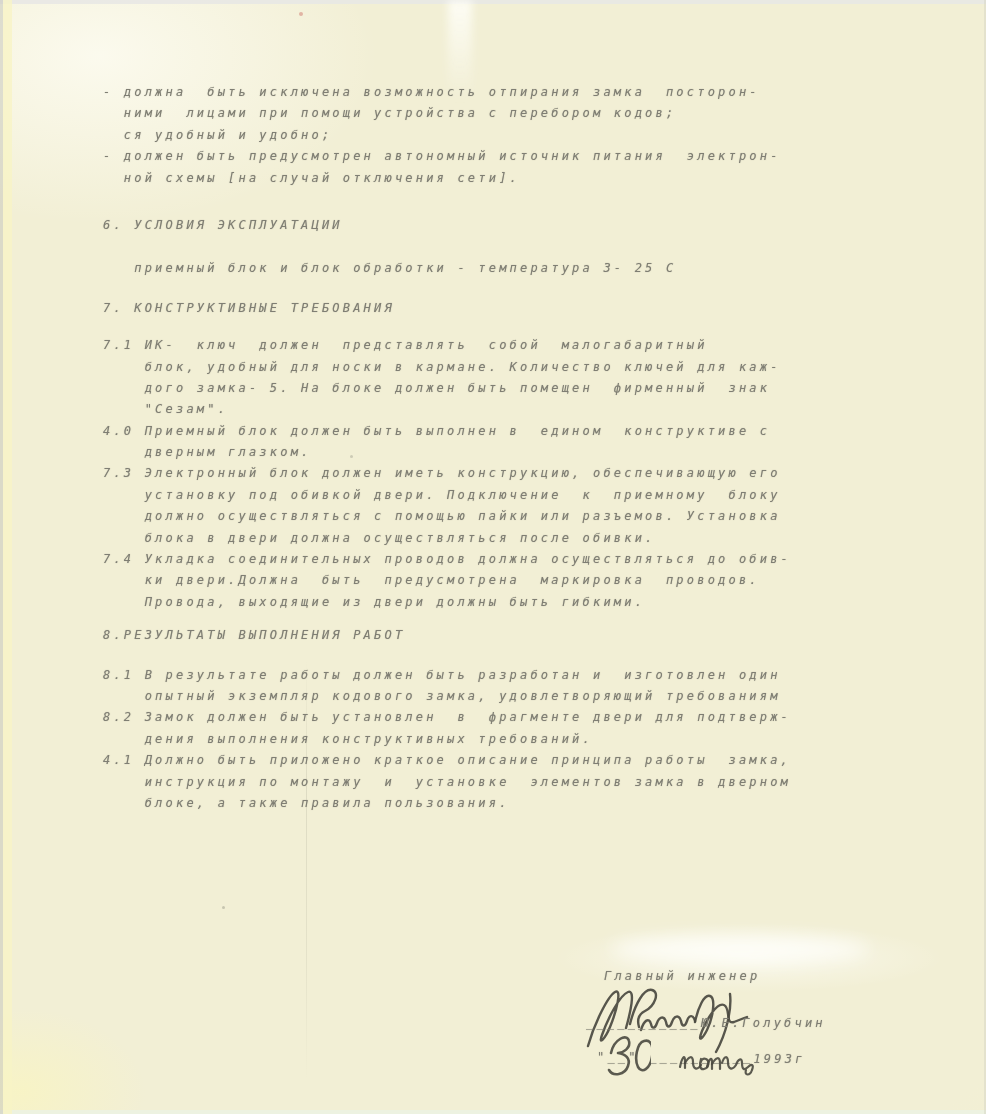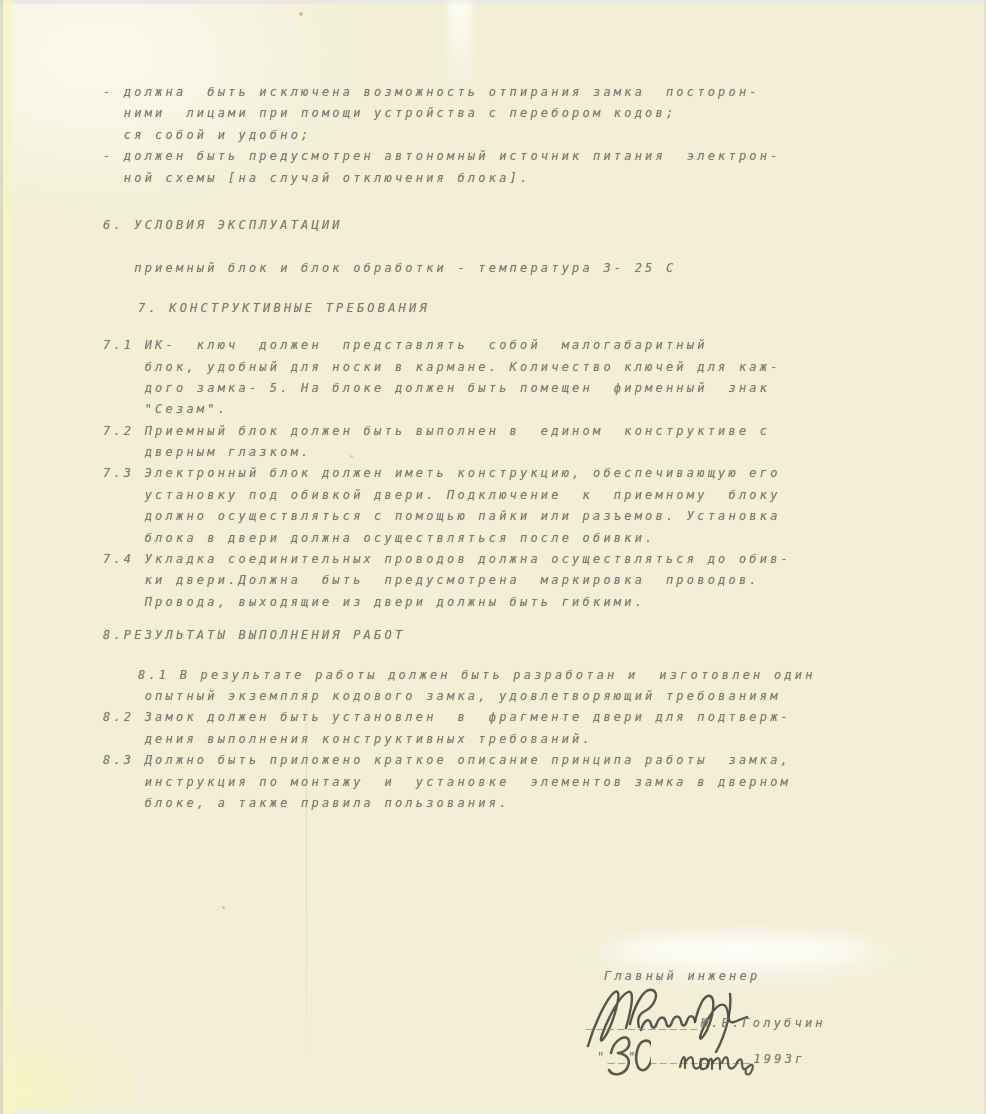--- a/index.html
+++ b/index.html
@@ -43,21 +43,21 @@
     white-space: pre;
     font-size: 12px;
     line-height: 21.4px;
     height: 21.4px;
     letter-spacing: 3.2px;
     text-shadow: 0 0 1px rgba(127,126,115,0.6);
     font-style: italic;
   }
   .mt26 { margin-top: 26px; }
   .mt22 { margin-top: 22px; }
-  .mt18 { margin-top: 18px; margin-left: 35px; }
+  .mt18 { margin-top: 18px; }
   .mt16 { margin-top: 16px; }
   .mt12 { margin-top: 12px; }
 
   
   .sig-role { position: absolute; left: 604px; top: 966px; }
   .sig-name-row { position: absolute; left: 586px; top: 1013px; }
   .sig-date-row { position: absolute; left: 597px; top: 1047px; }
   .dash { letter-spacing: 3.2px; text-align: center; }
   .year { vertical-align: -2px; }
   .hand { position: absolute; }
@@ -82,48 +82,48 @@
   <div class="edge streak-top"></div>
   <div class="edge streak-sig"></div>
   <div class="edge crease"></div>
   <div class="speck speck-1"></div>
   <div class="speck speck-2"></div>
   <div class="speck speck-3"></div>
 
   <div class="doc">
     <div class="ln">- должна  быть исключена возможность отпирания замка  посторон-</div>
     <div class="ln">  ними  лицами при помощи устройства с перебором кодов;</div>
-    <div class="ln">  ся собой и удобно;</div>
+    <div class="ln">  ся удобный и удобно;</div>
     <div class="ln">- должен быть предусмотрен автономный источник питания  электрон-</div>
-    <div class="ln">  ной схемы [на случай отключения блока].</div>
+    <div class="ln">  ной схемы [на случай отключения сети].</div>
 
     <div class="ln mt26">6. УСЛОВИЯ ЭКСПЛУАТАЦИИ</div>
     <div class="ln mt22">   приемный блок и блок обработки - температура 3- 25 С</div>
 
     <div class="ln mt18">7. КОНСТРУКТИВНЫЕ ТРЕБОВАНИЯ</div>
     <div class="ln mt16">7.1 ИК-  ключ  должен  представлять  собой  малогабаритный</div>
     <div class="ln">    блок, удобный для носки в кармане. Количество ключей для каж-</div>
     <div class="ln">    дого замка- 5. На блоке должен быть помещен  фирменный  знак</div>
     <div class="ln">    "Сезам".</div>
-    <div class="ln">7.2 Приемный блок должен быть выполнен в  едином  конструктиве с</div>
+    <div class="ln">4.0 Приемный блок должен быть выполнен в  едином  конструктиве с</div>
     <div class="ln">    дверным глазком.</div>
     <div class="ln">7.3 Электронный блок должен иметь конструкцию, обеспечивающую его</div>
     <div class="ln">    установку под обивкой двери. Подключение  к  приемному  блоку</div>
     <div class="ln">    должно осуществляться с помощью пайки или разъемов. Установка</div>
     <div class="ln">    блока в двери должна осуществляться после обивки.</div>
     <div class="ln">7.4 Укладка соединительных проводов должна осуществляться до обив-</div>
     <div class="ln">    ки двери.Должна  быть  предусмотрена  маркировка  проводов.</div>
     <div class="ln">    Провода, выходящие из двери должны быть гибкими.</div>
 
     <div class="ln mt12">8.РЕЗУЛЬТАТЫ ВЫПОЛНЕНИЯ РАБОТ</div>
     <div class="ln mt18">8.1 В результате работы должен быть разработан и  изготовлен один</div>
     <div class="ln">    опытный экземпляр кодового замка, удовлетворяющий требованиям</div>
     <div class="ln">8.2 Замок должен быть установлен  в  фрагменте двери для подтверж-</div>
     <div class="ln">    дения выполнения конструктивных требований.</div>
-    <div class="ln">8.3 Должно быть приложено краткое описание принципа работы  замка,</div>
+    <div class="ln">4.1 Должно быть приложено краткое описание принципа работы  замка,</div>
     <div class="ln">    инструкция по монтажу  и  установке  элементов замка в дверном</div>
     <div class="ln">    блоке, а также правила пользования.</div>
   </div>
 
   <div class="ln sig-role">Главный инженер</div>
 
   <svg class="hand scrawl" width="172" height="78" viewBox="0 0 172 78" role="img" aria-label="подпись Ю.Е.Голубчина">
     <path d="M4 66 C10 44 24 16 31 12 C38 8 33 30 26 47 C21 59 14 66 18 55 C24 38 36 15 44 12 C52 9 46 34 42 48"></path>
     <path d="M46 44 C51 24 60 8 68 10 C76 12 71 26 61 31 C55 34 53 40 55 47"></path>
     <path d="M57 50 C60 40 65 37 67 44 C68 49 71 49 73 43 C75 37 80 35 82 42 C83 48 86 48 88 42 C90 36 95 34 97 41 C98 47 101 47 103 41 C105 35 109 34 111 41"></path>

